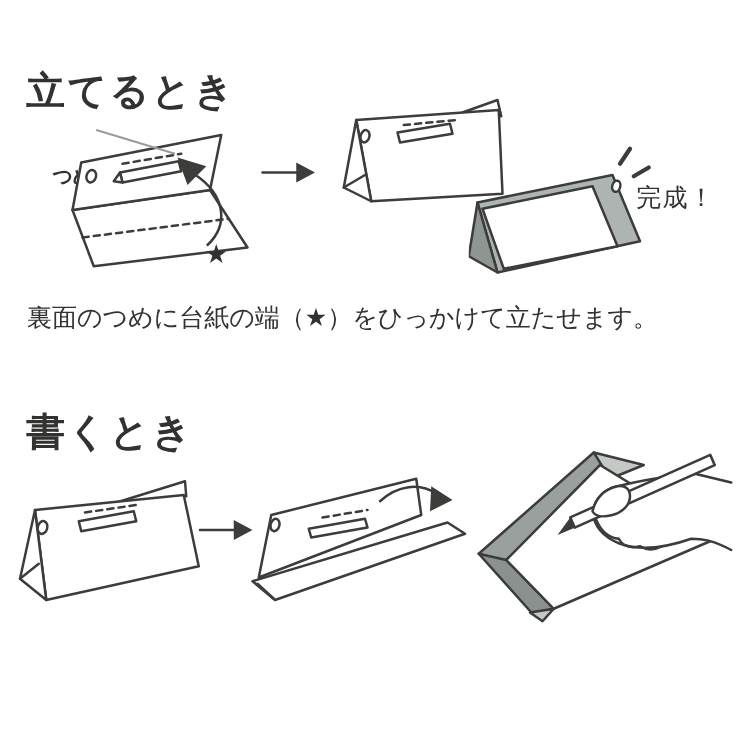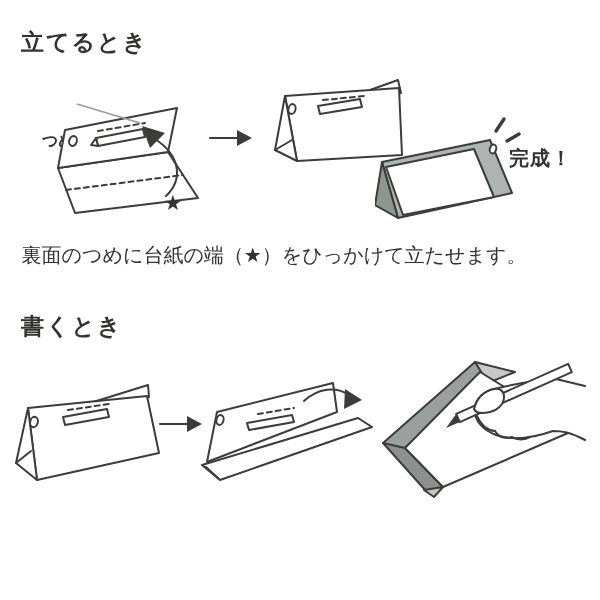--- a/index.html
+++ b/index.html
@@ -2,23 +2,23 @@
 <html><head>
 <meta charset="utf-8">
 <style>
   html,body{margin:0;padding:0;}
   body{
     width:600px;height:600px;position:relative;background:#ffffff;
     font-family:"Liberation Sans","DejaVu Sans",sans-serif;
     color:#323230;overflow:hidden;
   }
   .abs{position:absolute;}
-  .heading{font-size:23px;font-weight:700;letter-spacing:2px;color:#323230;}
+  .heading{font-size:31px;font-weight:700;letter-spacing:2px;color:#323230;margin-top:25px;}
   .small-label{font-size:16px;font-weight:700;color:#323230;margin-top:40px;}
-  .done-label{font-size:20px;font-weight:700;color:#323230;letter-spacing:1px;}
+  .done-label{font-size:20px;font-weight:400;color:#323230;letter-spacing:1px;}
   .caption{width:548px;text-align:center;font-size:20px;color:#323230;line-height:29px;}
   svg{display:block;}
   .ln{stroke:#3c3c3a;stroke-width:2;stroke-linejoin:round;stroke-linecap:round;}
   .fw{fill:#ffffff;}
   .fn{fill:none;}
   .dash{stroke-dasharray:5 4;}
   .solid{fill:#3c3c3a;stroke:none;}
 </style>
 </head>
 <body>
@@ -66,21 +66,21 @@
   <g stroke="#3c3c3a" stroke-width="3.4" stroke-linecap="round">
     <line x1="121" y1="26" x2="129" y2="14"></line>
     <line x1="132" y1="36" x2="144" y2="29"></line>
   </g>
 </svg>
 
 <div class="abs done-label" style="left:509px;top:145px;">完成！</div>
 
 <div class="abs caption" style="left:0;top:241px;">裏面のつめに台紙の端（★）をひっかけて立たせます。</div>
 
-<div class="abs heading" style="left:21px;top:311px;">書くとき</div>
+<div class="abs heading" style="left:21px;top:300px;">書くとき</div>
 
 <svg class="abs" style="left:12px;top:375px;" width="160" height="115" viewBox="0 0 160 115">
   <polygon class="ln fw" points="78,28 136,10 137,22"></polygon>
   <polygon class="ln fw" points="16,33 135,21 147,78 25,105"></polygon>
   <polygon class="ln fw" points="16,33 4,88 25,105"></polygon>
   <line class="ln" x1="4" y1="88" x2="19" y2="76"></line>
   <line class="ln dash" x1="56" y1="35" x2="97" y2="29"></line>
   <polygon class="ln fw" points="51,42 95,34 97,42 53,50"></polygon>
   <ellipse class="ln fw" cx="22" cy="47" rx="3.8" ry="5.2" transform="rotate(15 22 47)"></ellipse>
 </svg>

